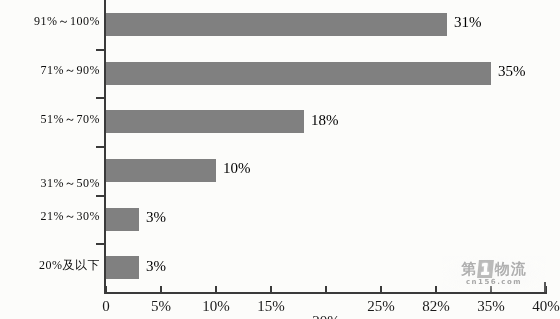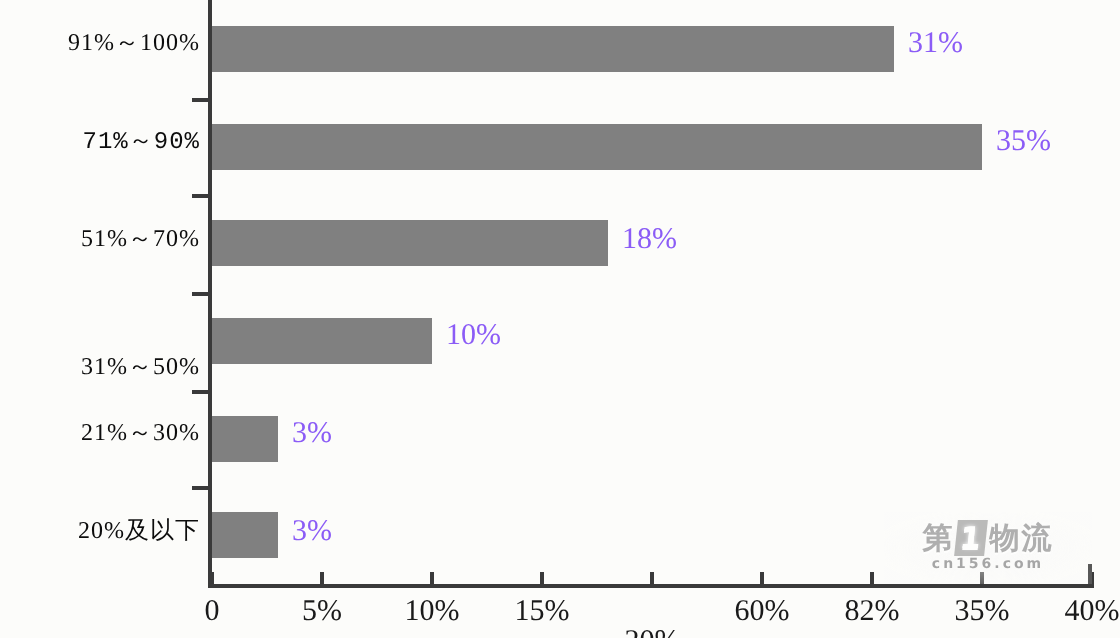--- a/index.html
+++ b/index.html
@@ -83,21 +83,21 @@
   }
   .bar {
     position: absolute;
     left: 106px;
     background: #808080;
     box-sizing: border-box;
   }
   .bar-value {
     position: absolute;
     font-size: 15px;
-    color: #8b5cf6;
+    color: #000000;
     white-space: nowrap;
     letter-spacing: 0px;
   }
 
   
   #watermark {
     position: absolute;
     left: 442px;
     top: 256px;
     width: 104px;
@@ -177,37 +177,37 @@
       <div class="x-tick" style="left: 435px;"></div>
       <div class="x-tick" style="left: 490px;"></div>
       <div class="x-tick" style="left: 545px;"></div>
     </div>
   <div id="x-tick-labels">
       <div class="x-tick-label" style="left: 106px;">0</div>
       <div class="x-tick-label" style="left: 161px;">5%</div>
       <div class="x-tick-label" style="left: 216px;">10%</div>
       <div class="x-tick-label" style="left: 271px; text-align: center;">15%</div>
       <div class="x-tick-label" style="left: 326px; margin-top: 15px;">20%</div>
-      <div class="x-tick-label" style="left: 381px;">60%</div>
+      <div class="x-tick-label" style="left: 381px;">25%</div>
       <div class="x-tick-label" style="left: 436px;">82%</div>
       <div class="x-tick-label" style="left: 491px;">35%</div>
       <div class="x-tick-label" style="left: 546px;">40%</div>
     </div>
 
   <div id="bars">
       <div class="bar" style="top: 13px; width: 341px; height: 23px; background: rgb(128, 128, 128);"></div>
       <div class="bar" style="top: 62px; width: 385px; height: 23px; background: rgb(128, 128, 128);"></div>
       <div class="bar" style="top: 110px; width: 198px; height: 23px; background: rgb(128, 128, 128);"></div>
       <div class="bar" style="top: 159px; width: 110px; height: 23px; background: rgb(128, 128, 128);"></div>
       <div class="bar" style="top: 208px; width: 33px; height: 23px; background: rgb(128, 128, 128);"></div>
       <div class="bar" style="top: 256px; width: 33px; height: 23px; background: rgb(128, 128, 128);"></div>
     </div>
   <div id="cat-labels">
       <div class="cat-label" style="top: 13px;">91%～100%</div>
-      <div class="cat-label" style="top: 62px; font-family: Liberation Mono, monospace;">71%～90%</div>
+      <div class="cat-label" style="top: 62px;">71%～90%</div>
       <div class="cat-label" style="top: 111px;">51%～70%</div>
       <div class="cat-label" style="top: 175px;">31%～50%</div>
       <div class="cat-label" style="top: 208px; margin-left: 16px;">21%～30%</div>
       <div class="cat-label" style="top: 257px;">20%及以下</div>
     </div>
   <div id="bar-values">
       <div class="bar-value" style="left: 454px; top: 14px;">31%</div>
       <div class="bar-value" style="left: 498px; top: 63px;">35%</div>
       <div class="bar-value" style="left: 311px; top: 112px;">18%</div>
       <div class="bar-value" style="left: 223px; top: 160px;">10%</div>

